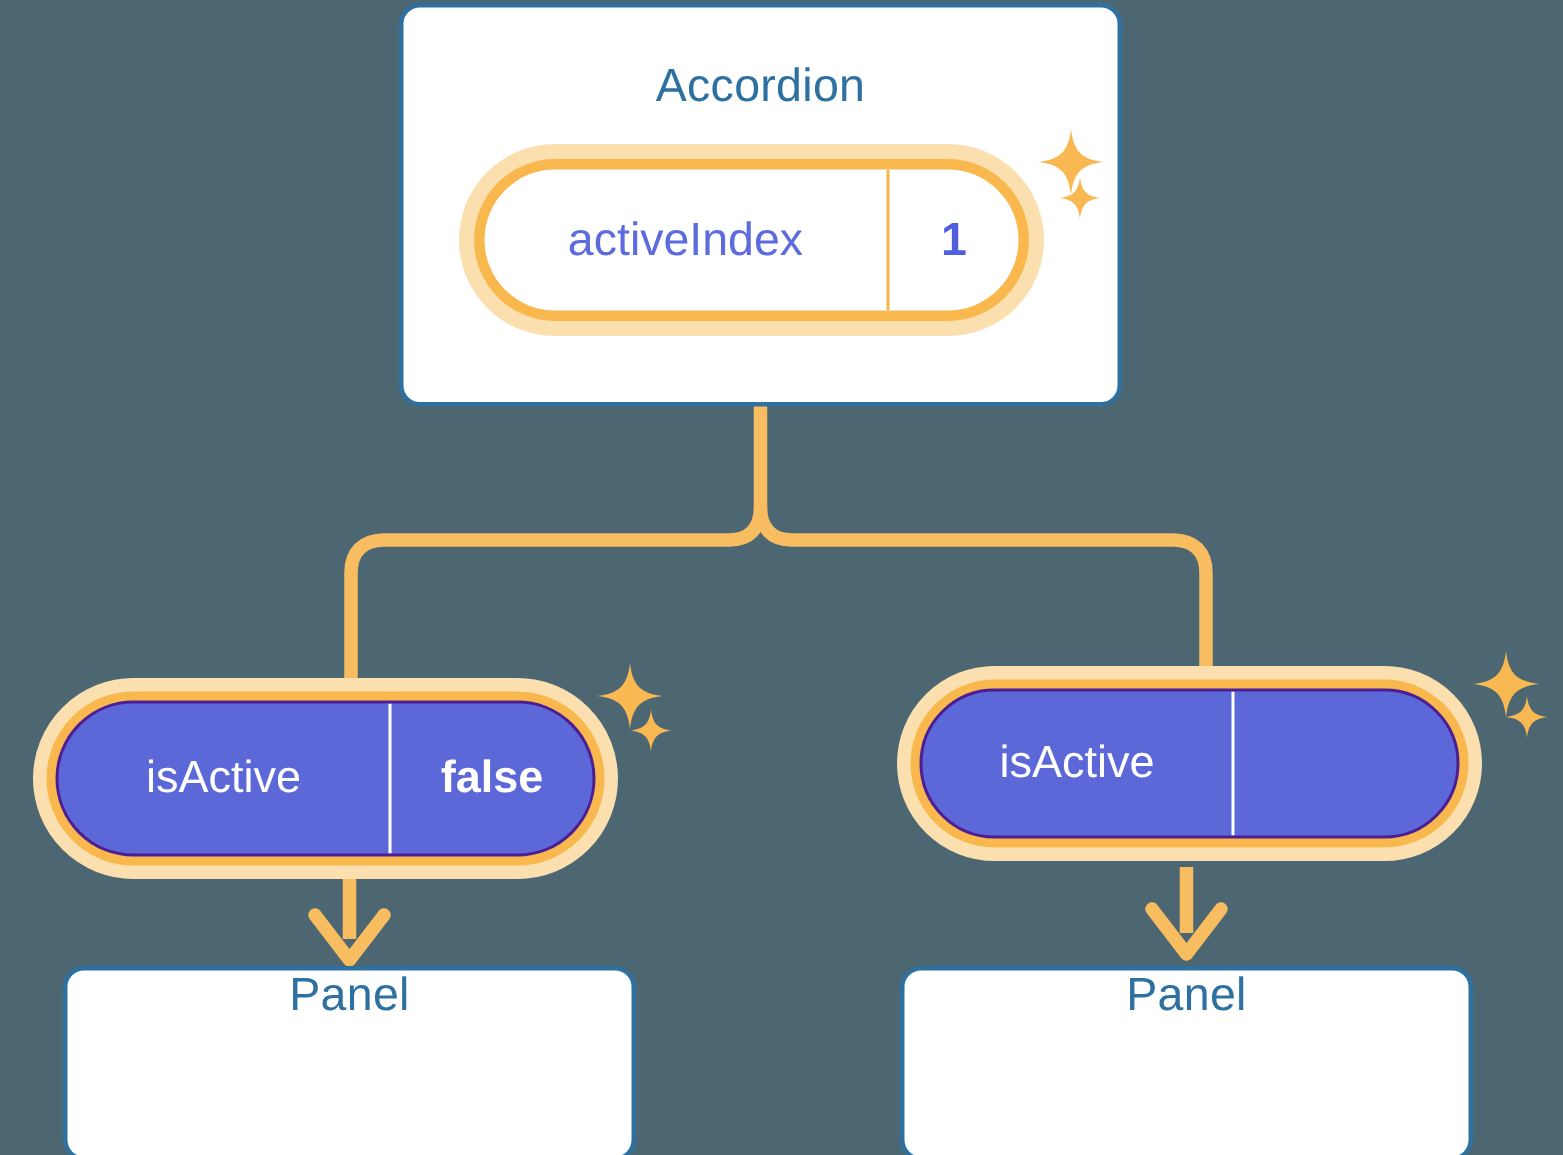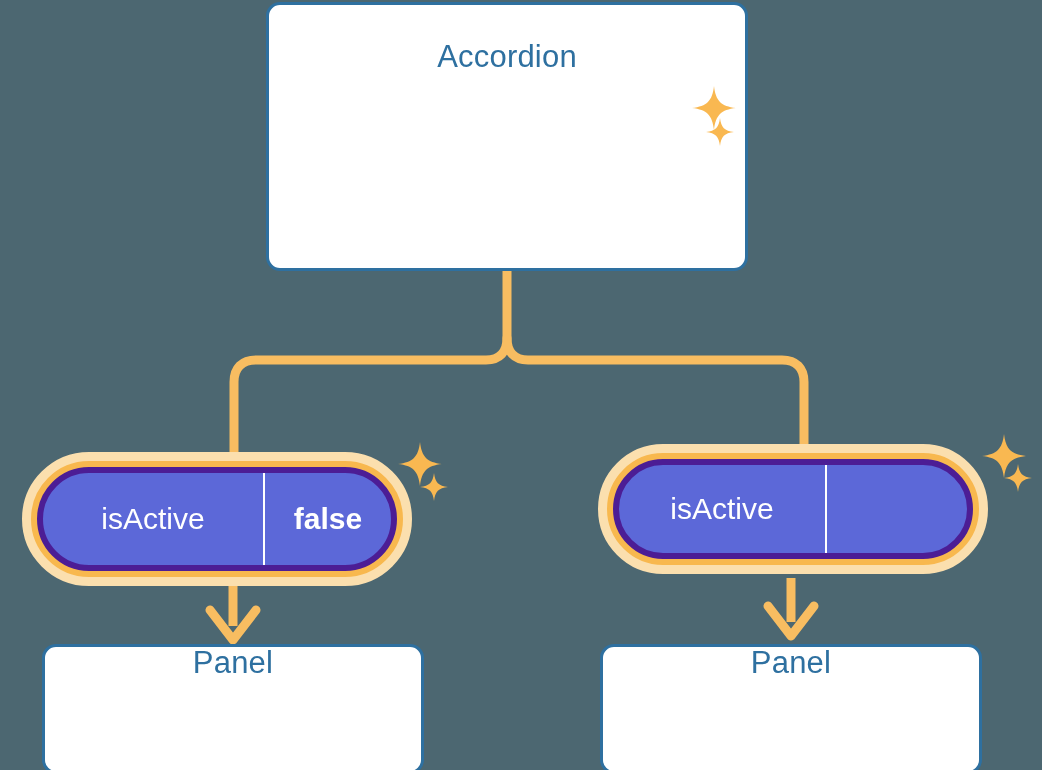--- a/index.html
+++ b/index.html
@@ -129,21 +129,21 @@
     background: #f8b84e;
     padding: 6px;
     border-radius: 999px;
     display: flex;
   }
   .pill-purple-inner {
     flex: 1;
     display: flex;
     align-items: stretch;
     background: #5c68d8;
-    border: 6px solid #4c1d95;
+    border: 2px solid #4c1d95;
     border-radius: 999px;
     overflow: hidden;
     box-sizing: border-box;
   }
   .pp-key, .pp-val {
     display: flex;
     align-items: center;
     justify-content: center;
     color: #ffffff;
     box-sizing: border-box;
@@ -211,20 +211,28 @@
     <g>
       <line x1="791" y1="578" x2="791" y2="622" stroke="#f8bd61" stroke-width="9" stroke-linecap="butt"></line>
       <path d="M 768 606 L 791 636 L 814 606" fill="none" stroke="#f8bd61" stroke-width="9" stroke-linecap="round" stroke-linejoin="round"></path>
     </g>
   </svg>
 
   <div class="card" id="accordion-card">
     <div class="card-title">Accordion</div>
   </div>
 
+  <div class="pill-wrap" id="pill-activeindex-wrap">
+    <div class="pill-white">
+      <div class="pill-white-inner">
+        <div class="pw-key">activeIndex</div>
+        <div class="pw-val">1</div>
+      </div>
+    </div>
+  </div>
 
   <div class="sparkle" id="sparkle-top-big">
     <svg width="44" height="44" viewBox="0 0 100 100">
       <path d="M50 0 C54 34, 66 46, 100 50 C66 54, 54 66, 50 100 C46 66, 34 54, 0 50 C34 46, 46 34, 50 0 Z" fill="#f9b851"></path>
     </svg>
   </div>
   <div class="sparkle" id="sparkle-top-small">
     <svg width="28" height="28" viewBox="0 0 100 100">
       <path d="M50 0 C54 34, 66 46, 100 50 C66 54, 54 66, 50 100 C46 66, 34 54, 0 50 C34 46, 46 34, 50 0 Z" fill="#f9b851"></path>
     </svg>

